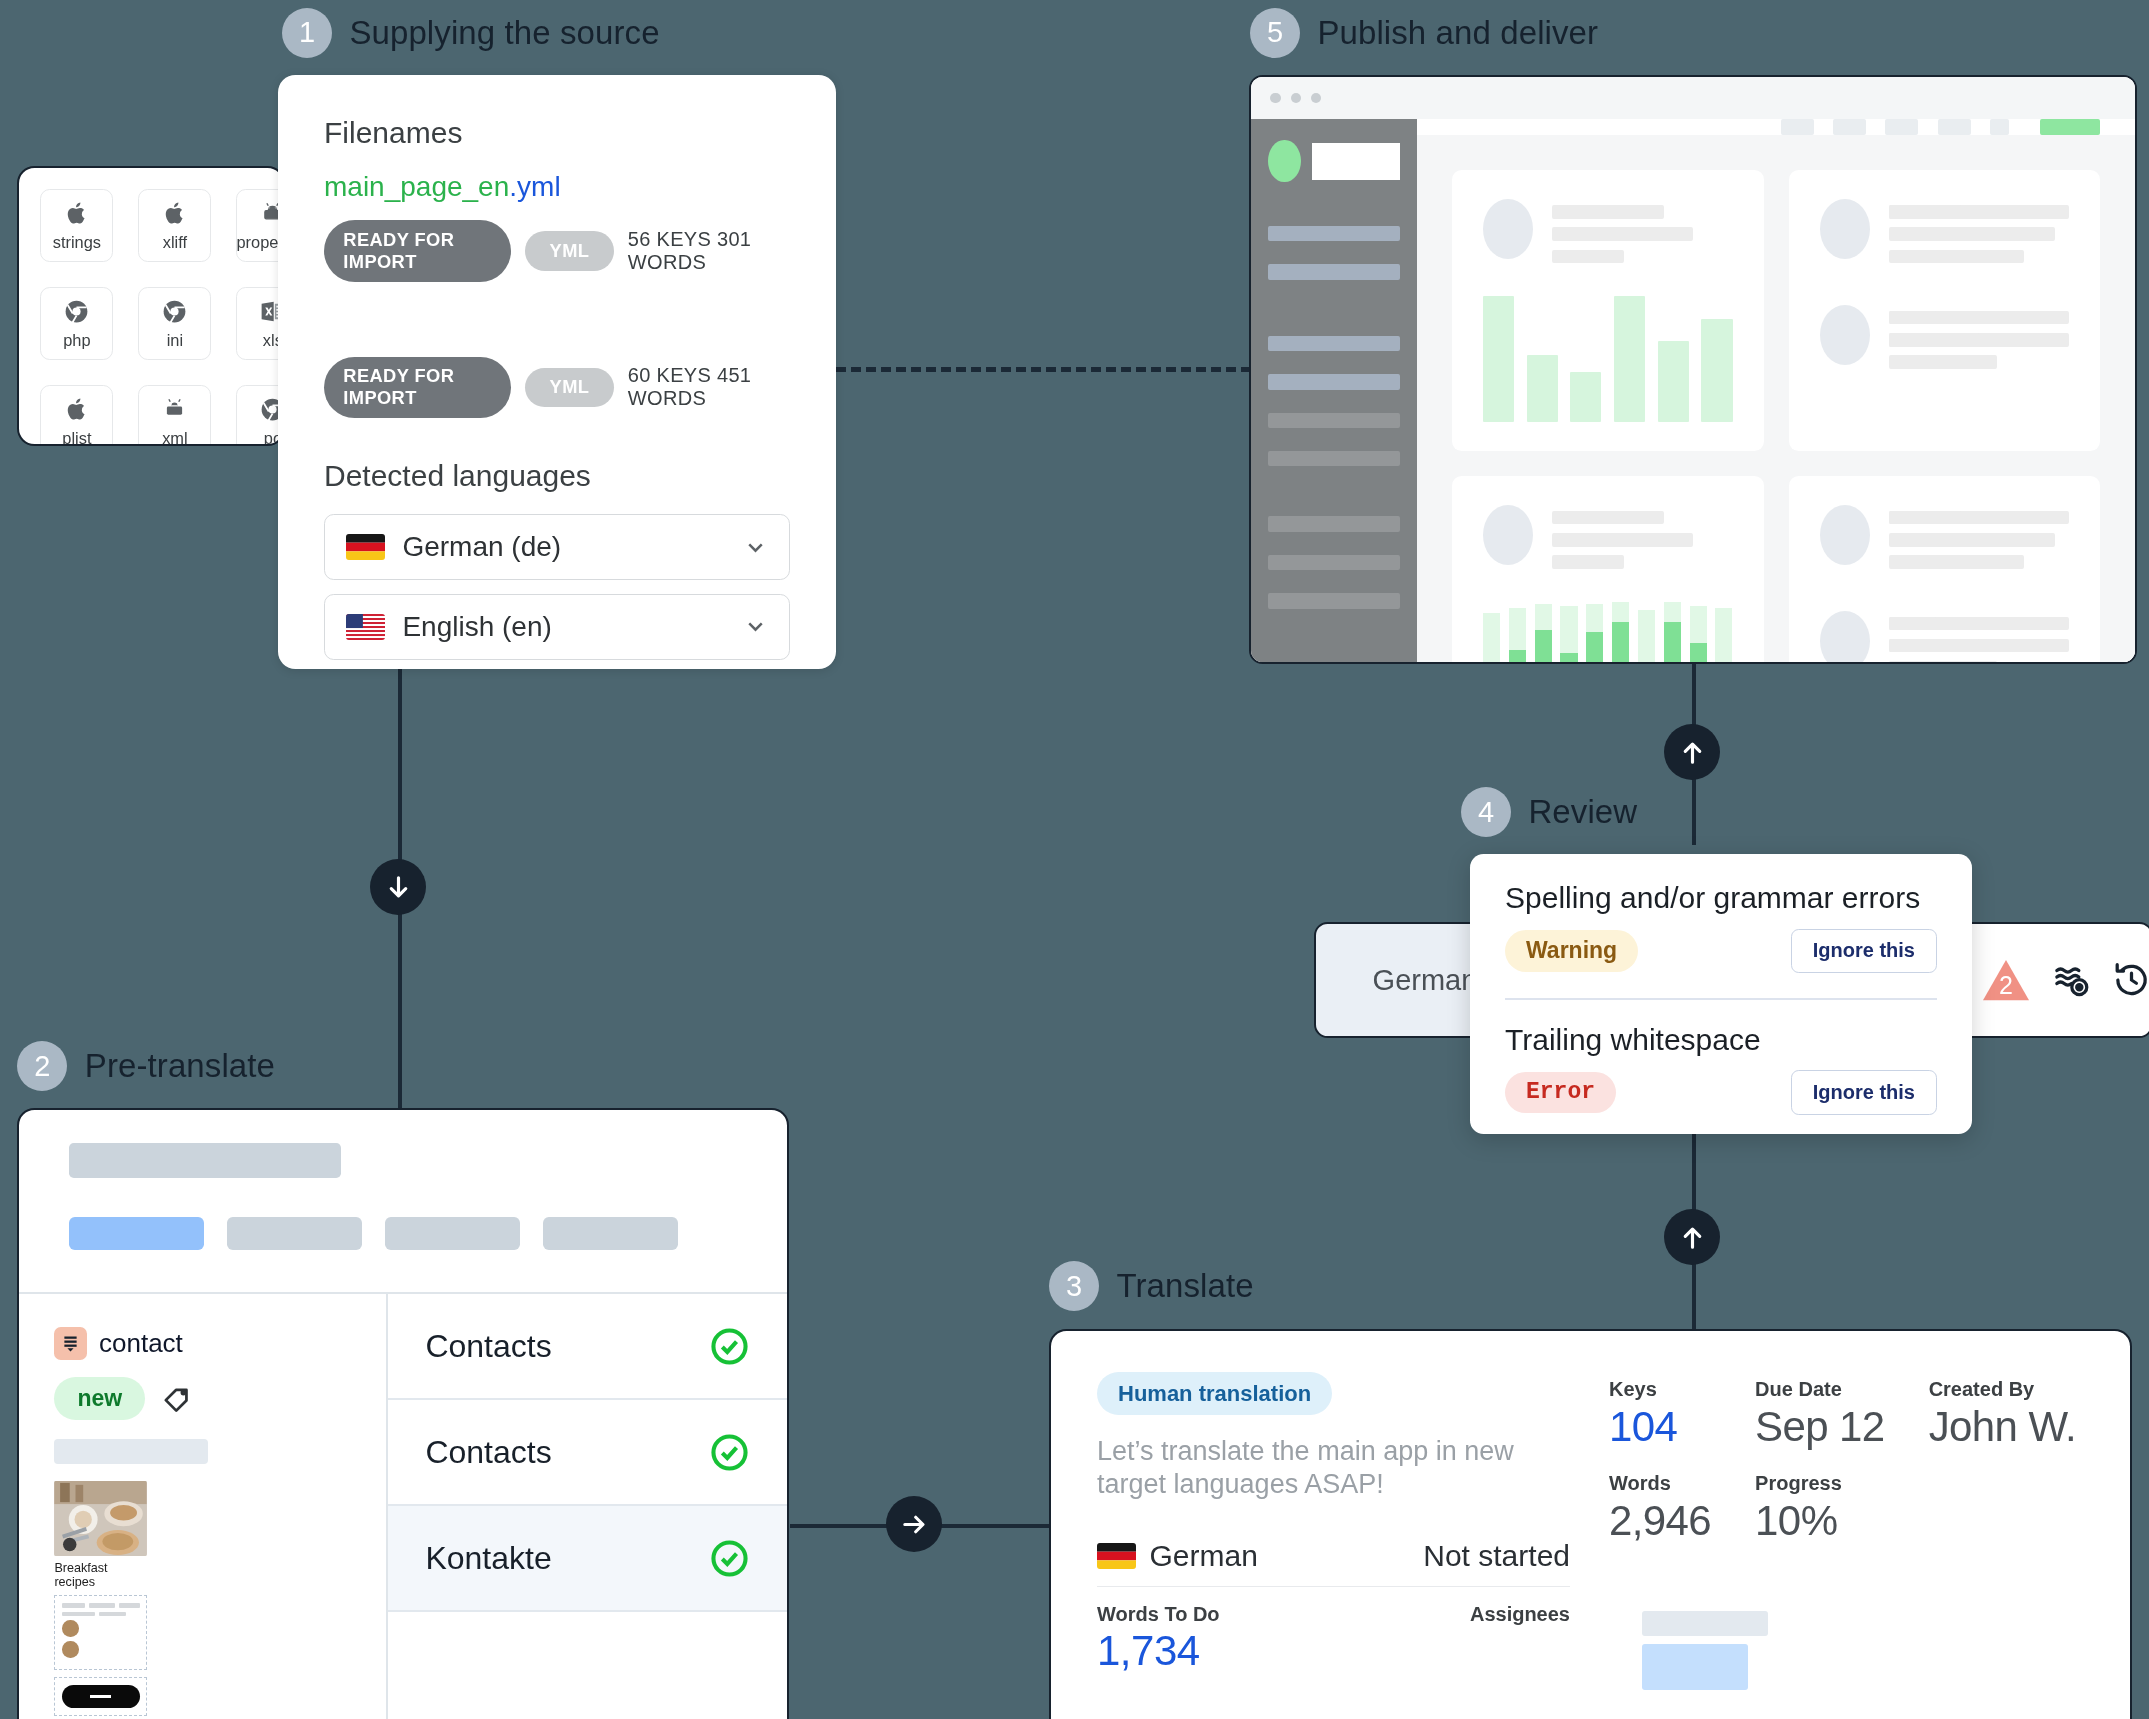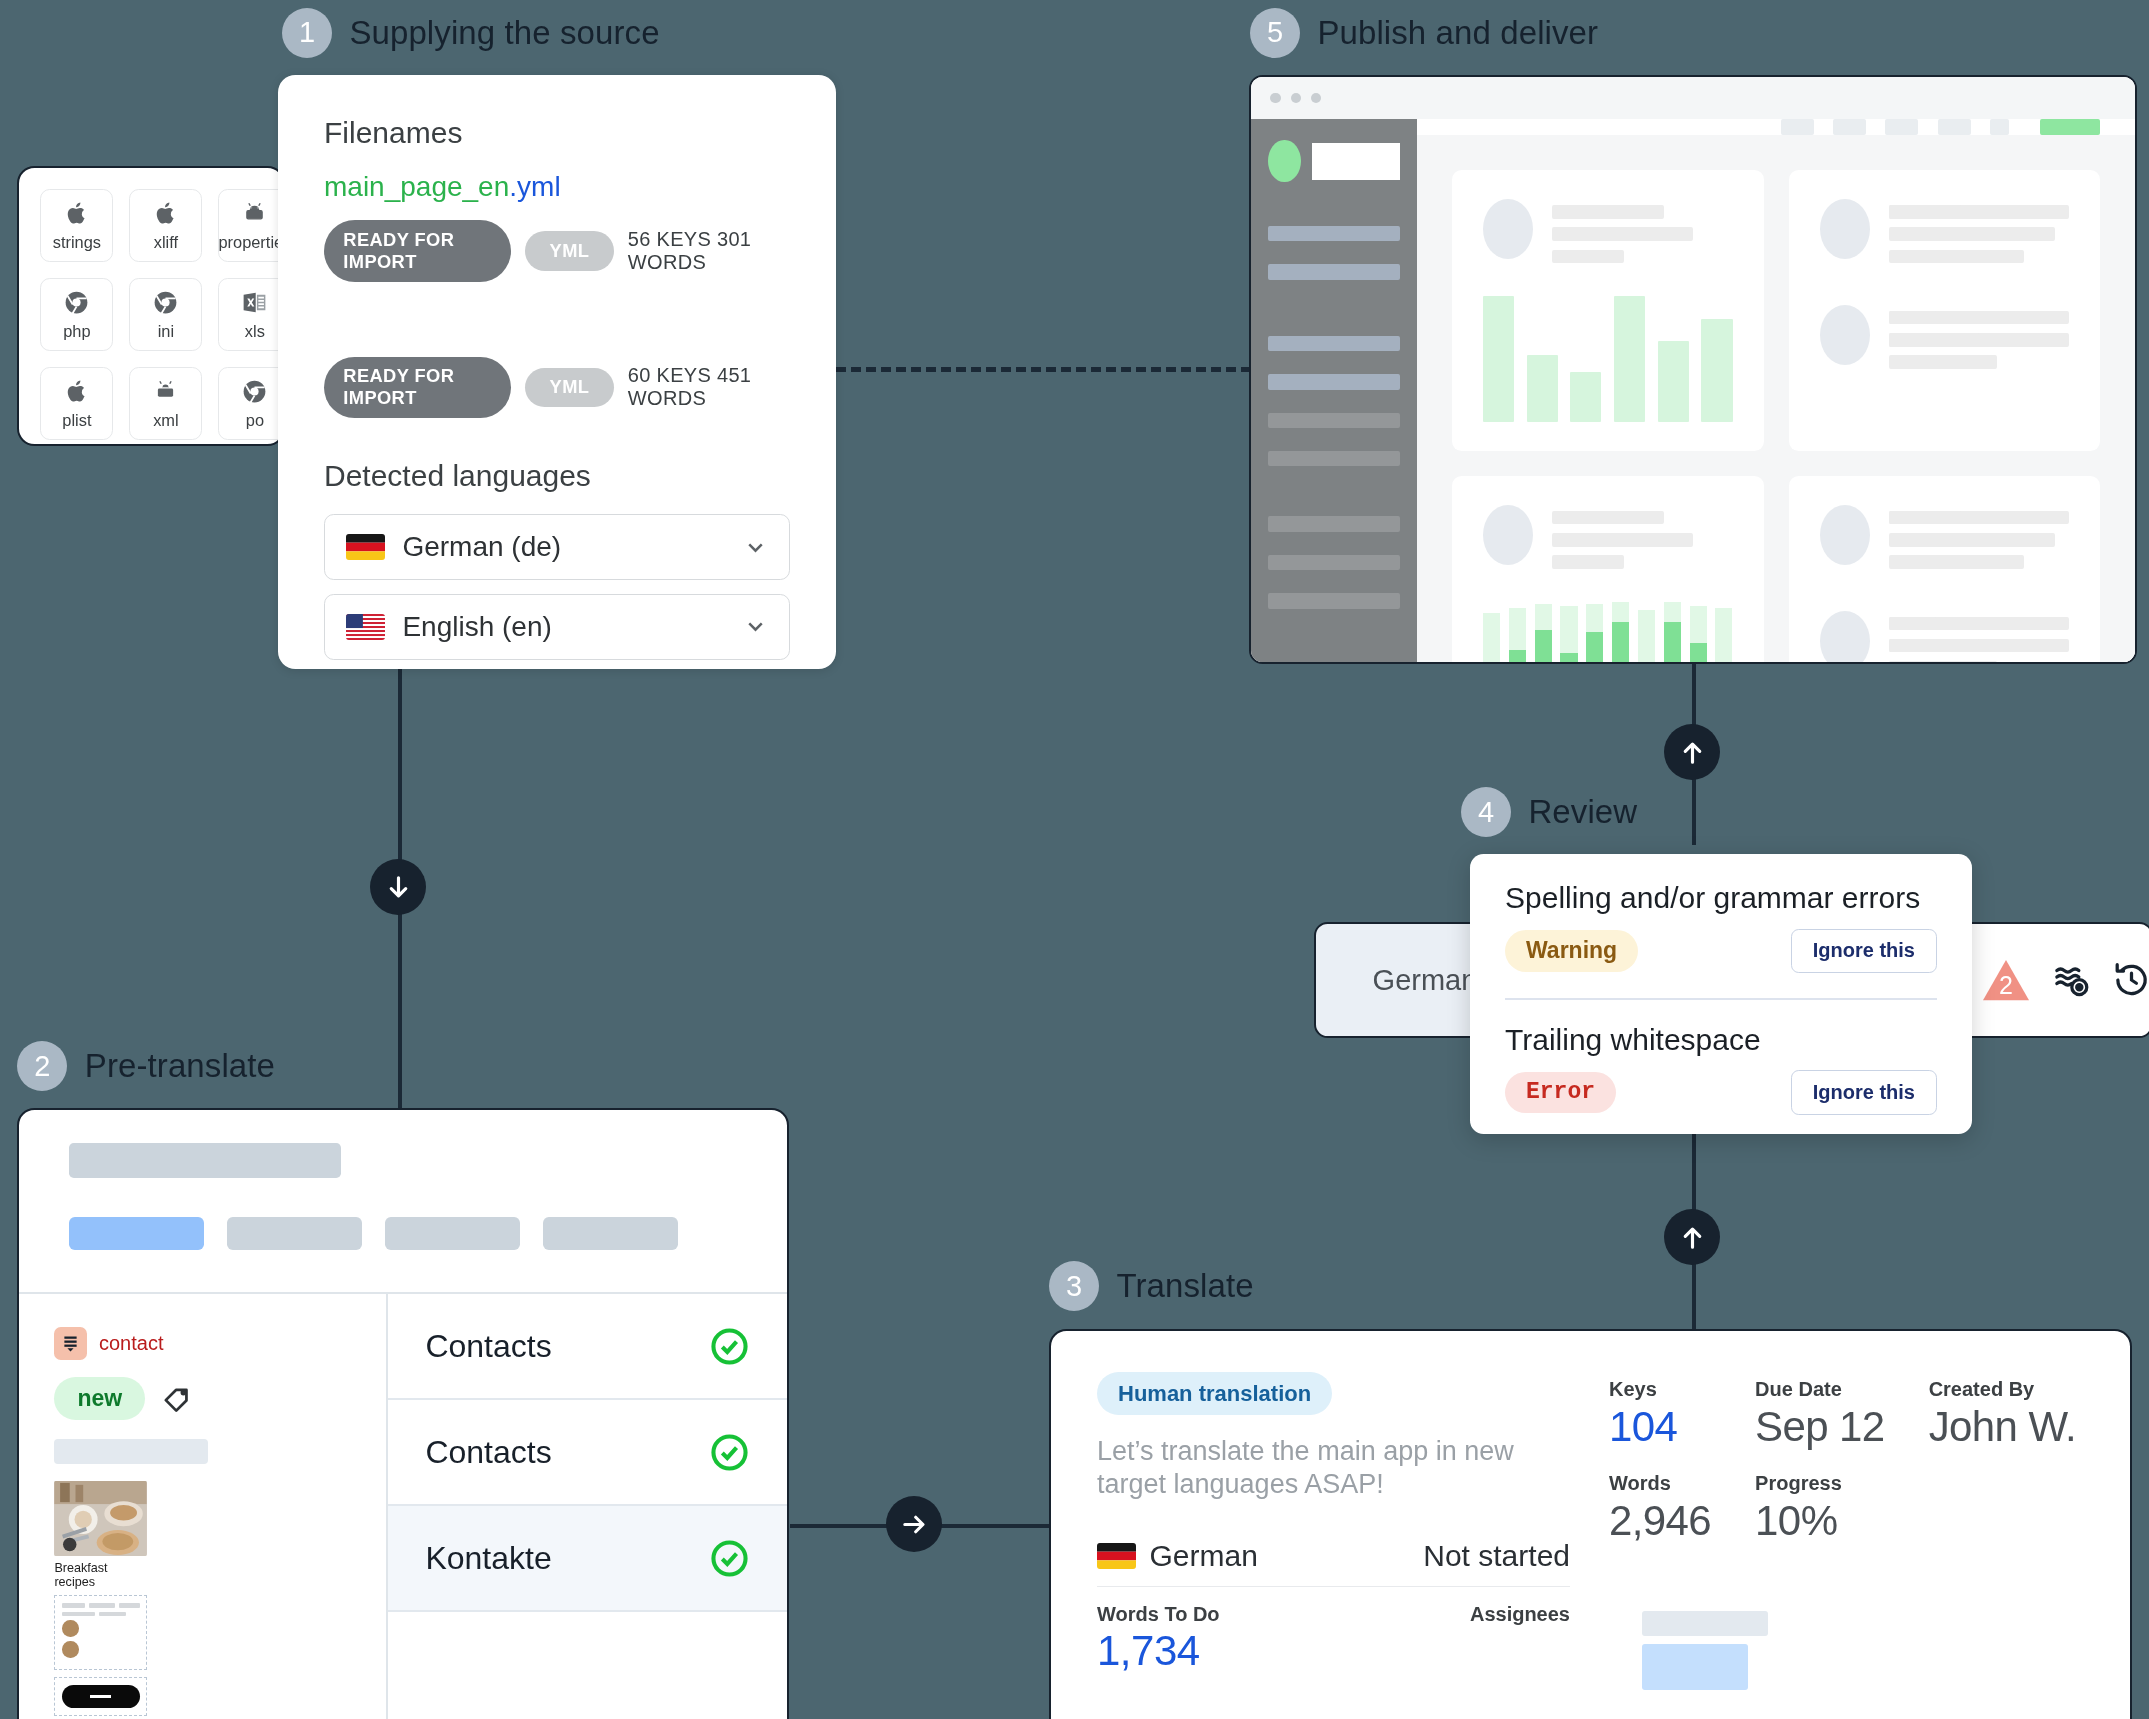--- a/index.html
+++ b/index.html
@@ -40,21 +40,21 @@
 
   
   .card {
     position: absolute; background: #fff; border-radius: 17.4px;
     border: 2.9px solid #17222e; overflow: hidden;
   }
   .card.noborder { border: none; box-shadow: 0 1.9px 9.7px rgba(0,0,0,.12); }
 
   
   #formats-panel { left: 17.4px; top: 166px; width: 268px; height: 280px; }
-  .fmt-grid { display: grid; grid-template-columns: repeat(3, 1fr); gap: 16px; padding: 21px 0 21px 21px; }
+  .fmt-grid { display: grid; grid-template-columns: repeat(3, 1fr); gap: 25px; padding: 21px 0 21px 21px; }
   .fmt-cell {
     width: 73px; height: 73px; border: 1.4px solid #e6e8ea; border-radius: 9.7px;
     display: flex; flex-direction: column; align-items: center; justify-content: center; gap: 4.8px;
   }
   .fmt-cell svg { width: 29px; height: 29px; fill: #5d6266; }
   .fmt-label { font-size: 16.4px; color: #3c4043; white-space: nowrap; }
 
   
   #supply-card { left: 278px; top: 75px; width: 558px; height: 594px; padding: 41px 46px; }
   .sec-title { font-size: 30px; color: #3b4043; margin-bottom: 21px; }
@@ -112,21 +112,21 @@
   .pt-head { padding: 33px 50px 42px; }
   .pt-title-bar { width: 272px; height: 35px; background: #cbd4dc; border-radius: 4.8px; margin-bottom: 39px; }
   .pt-tabs { display: flex; gap: 23px; }
   .pt-tab { height: 33px; border-radius: 5.8px; background: #cbd4dc; }
   .pt-tab.active { background: #93c1fb; }
   .pt-body { display: flex; border-top: 2.9px solid #dfe5ea; height: 100%; }
   .pt-left { width: 369px; padding: 33px 35px; border-right: 2.9px solid #dfe5ea; }
   .key-row { display: flex; align-items: center; gap: 11.6px; margin-bottom: 17.4px; }
   .key-ic { width: 33px; height: 33px; border-radius: 6.8px; background: #f5c0ab; display: flex; align-items: center; justify-content: center; }
   .key-ic svg { width: 21px; height: 21px; fill: #17222e; }
-  .key-name { font-size: 20px; color: #b91c1c; text-align: right; }
+  .key-name { font-size: 26px; color: #0f172a; text-align: right; }
   .tag-row { display: flex; align-items: center; gap: 15.4px; margin-bottom: 19.3px; }
   .tag-new { background: #d9f7e0; color: #0e7a2c; font-size: 23px; font-weight: 700; border-radius: 965px; padding: 7.7px 23px; }
   .tag-ic { width: 33px; height: 33px; stroke: #2e3235; stroke-width: 2; fill: none; }
   .ph-bar { width: 154px; height: 25px; background: #e3e9ef; border-radius: 3.9px; margin-bottom: 17.4px; }
   .preview { width: 93px; }
   .preview-img { width: 93px; height: 75px; border-radius: 1.9px; overflow: hidden; position: relative; background: #d8cfc5; }
   .preview-cap { font-size: 12.6px; color: #222; margin: 4.8px 0 5.8px; }
   .preview-block { border: 1.4px dashed #b9c6d4; padding: 6.8px; margin-bottom: 6.8px; }
   .pb-line { height: 4.8px; background: #d5d8db; border-radius: 1px; margin-bottom: 3.9px; }
   .pb-item { display: flex; gap: 4.8px; align-items: center; margin-bottom: 4.8px; }

